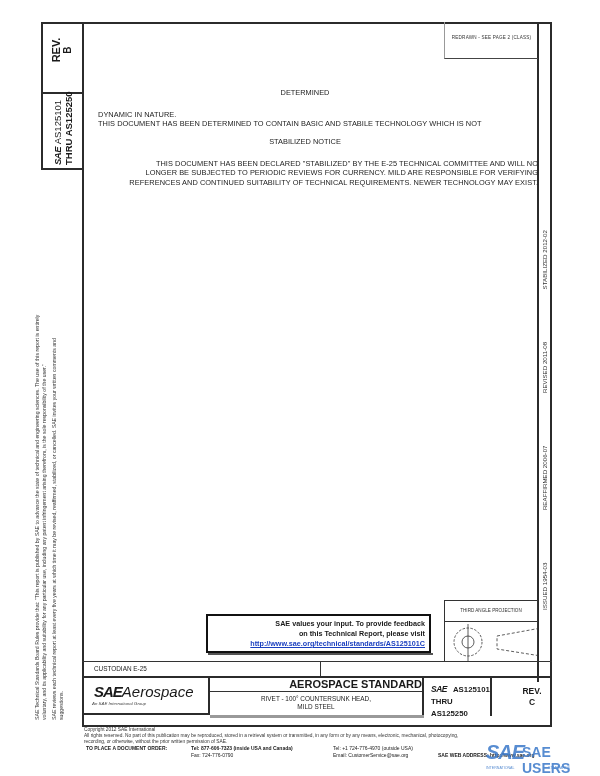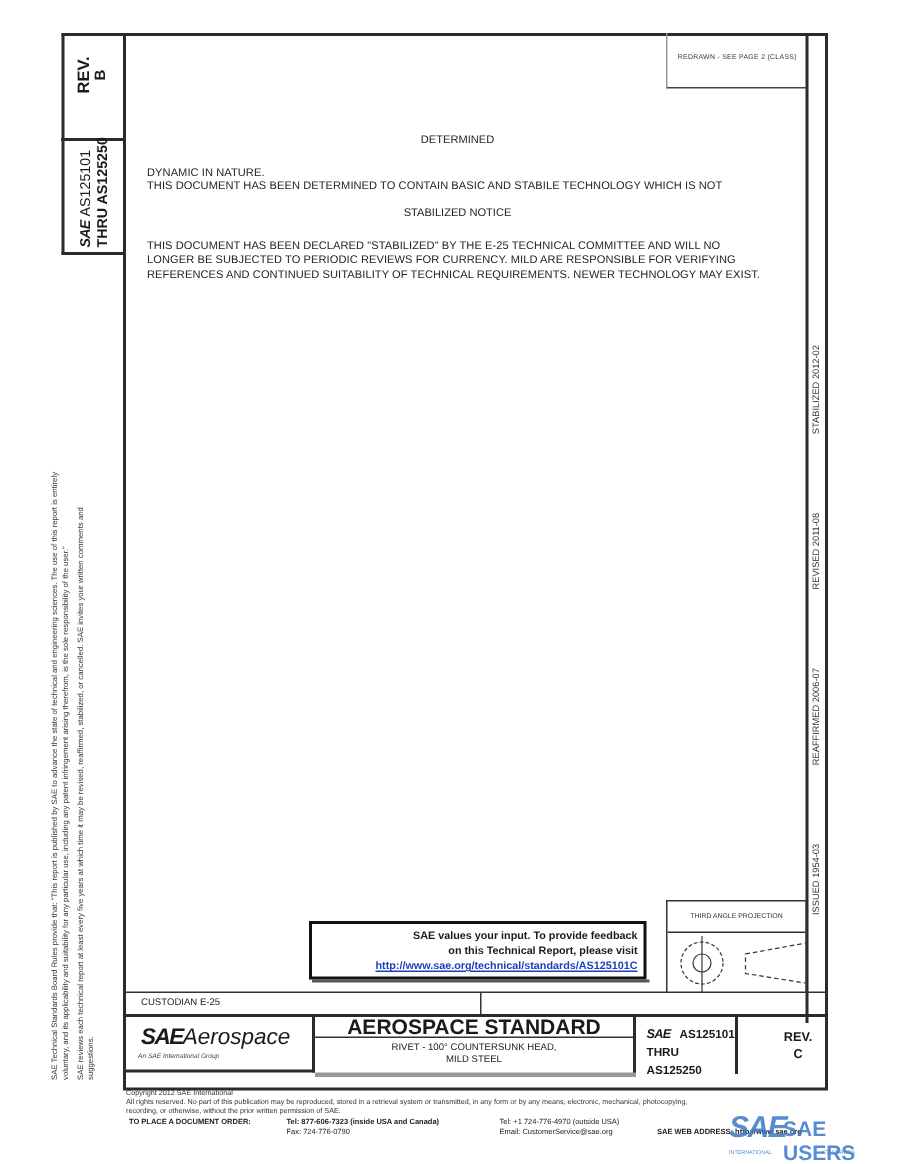--- a/index.html
+++ b/index.html
@@ -35,21 +35,21 @@
 <div class="abs" style="left:444px;top:22px;width:94px;height:37px;border-left:1px solid #999;border-bottom:1px solid #444;box-sizing:border-box;">
   <div class="tiny" style="text-align:center;margin-top:13px;font-size:4.6px;letter-spacing:0.2px;">REDRAWN - SEE PAGE 2 (CLASS)</div>
 </div>
 
 <div class="abs heading" style="left:230px;top:88px;width:150px;">DETERMINED</div>
 <div class="abs body-text" style="left:98px;top:110px;width:440px;">
   <div>DYNAMIC IN NATURE.</div>
   <div>THIS DOCUMENT HAS BEEN DETERMINED TO CONTAIN BASIC AND STABILE TECHNOLOGY WHICH IS NOT</div>
 </div>
 <div class="abs heading" style="left:230px;top:137px;width:150px;">STABILIZED NOTICE</div>
-<div class="abs body-text" style="left:98px;top:159px;width:440px;">
+<div class="abs body-text" style="left:98px;top:159px;width:440px;text-align:right;">
   <div>THIS DOCUMENT HAS BEEN DECLARED "STABILIZED" BY THE E-25 TECHNICAL COMMITTEE AND WILL NO</div>
   <div>LONGER BE SUBJECTED TO PERIODIC REVIEWS FOR CURRENCY.  MILD ARE RESPONSIBLE FOR VERIFYING</div>
   <div>REFERENCES AND CONTINUED SUITABILITY OF TECHNICAL REQUIREMENTS.  NEWER TECHNOLOGY MAY EXIST.</div>
 </div>
 
 <div class="abs rot-ccw" style="left:541px;top:610px;font-size:6.2px;color:#333;width:380px;display:flex;justify-content:space-between;">
   <span>ISSUED 1954-03</span>
   <span>REAFFIRMED 2006-07</span>
   <span>REVISED 2011-08</span>
   <span>STABILIZED 2012-02</span>
@@ -87,21 +87,21 @@
 <div class="hline" style="left:82px;top:676px;width:470px;"></div>
 
 <div class="abs" style="left:84px;top:678px;width:126px;height:37px;border-right:2px solid #2b2b2b;border-bottom:2px solid #2b2b2b;box-sizing:border-box;">
   <div style="padding:5px 0 0 10px;white-space:nowrap;">
     <span style="font-weight:900;font-style:italic;font-size:15px;letter-spacing:-1px;">SAE</span><span style="font-style:italic;font-size:15px;">Aerospace</span>
   </div>
   <div style="font-size:4.4px;font-style:italic;padding-left:8px;color:#444;">An SAE International Group</div>
 </div>
 
 <div class="abs" style="left:210px;top:678px;width:214px;height:38px;border-right:2px solid #2b2b2b;box-sizing:border-box;">
-  <div style="font-weight:bold;font-size:14px;text-align:center;line-height:13px;border-bottom:1px solid #333;">AEROSPACE STANDARD</div>
+  <div style="font-weight:bold;font-size:11px;text-align:right;line-height:13px;border-bottom:1px solid #333;">AEROSPACE STANDARD</div>
   <div style="font-size:6.4px;text-align:center;line-height:8px;margin-top:3px;color:#222;">
     <div>RIVET - 100° COUNTERSUNK HEAD,</div>
     <div>MILD STEEL</div>
   </div>
 </div>
 <div class="glline" style="left:210px;top:715px;width:214px;height:3px;background:#999;"></div>
 
 <div class="abs" style="left:424px;top:678px;width:68px;height:38px;border-right:2px solid #2b2b2b;box-sizing:border-box;font-weight:bold;font-size:7.8px;padding:5px 0 0 7px;line-height:12px;">
   <div><span style="font-style:italic;font-weight:900;font-size:8.5px;letter-spacing:-0.5px;margin-right:6px;">SAE</span><span>AS125101</span></div>
   <div>THRU AS125250</div>

